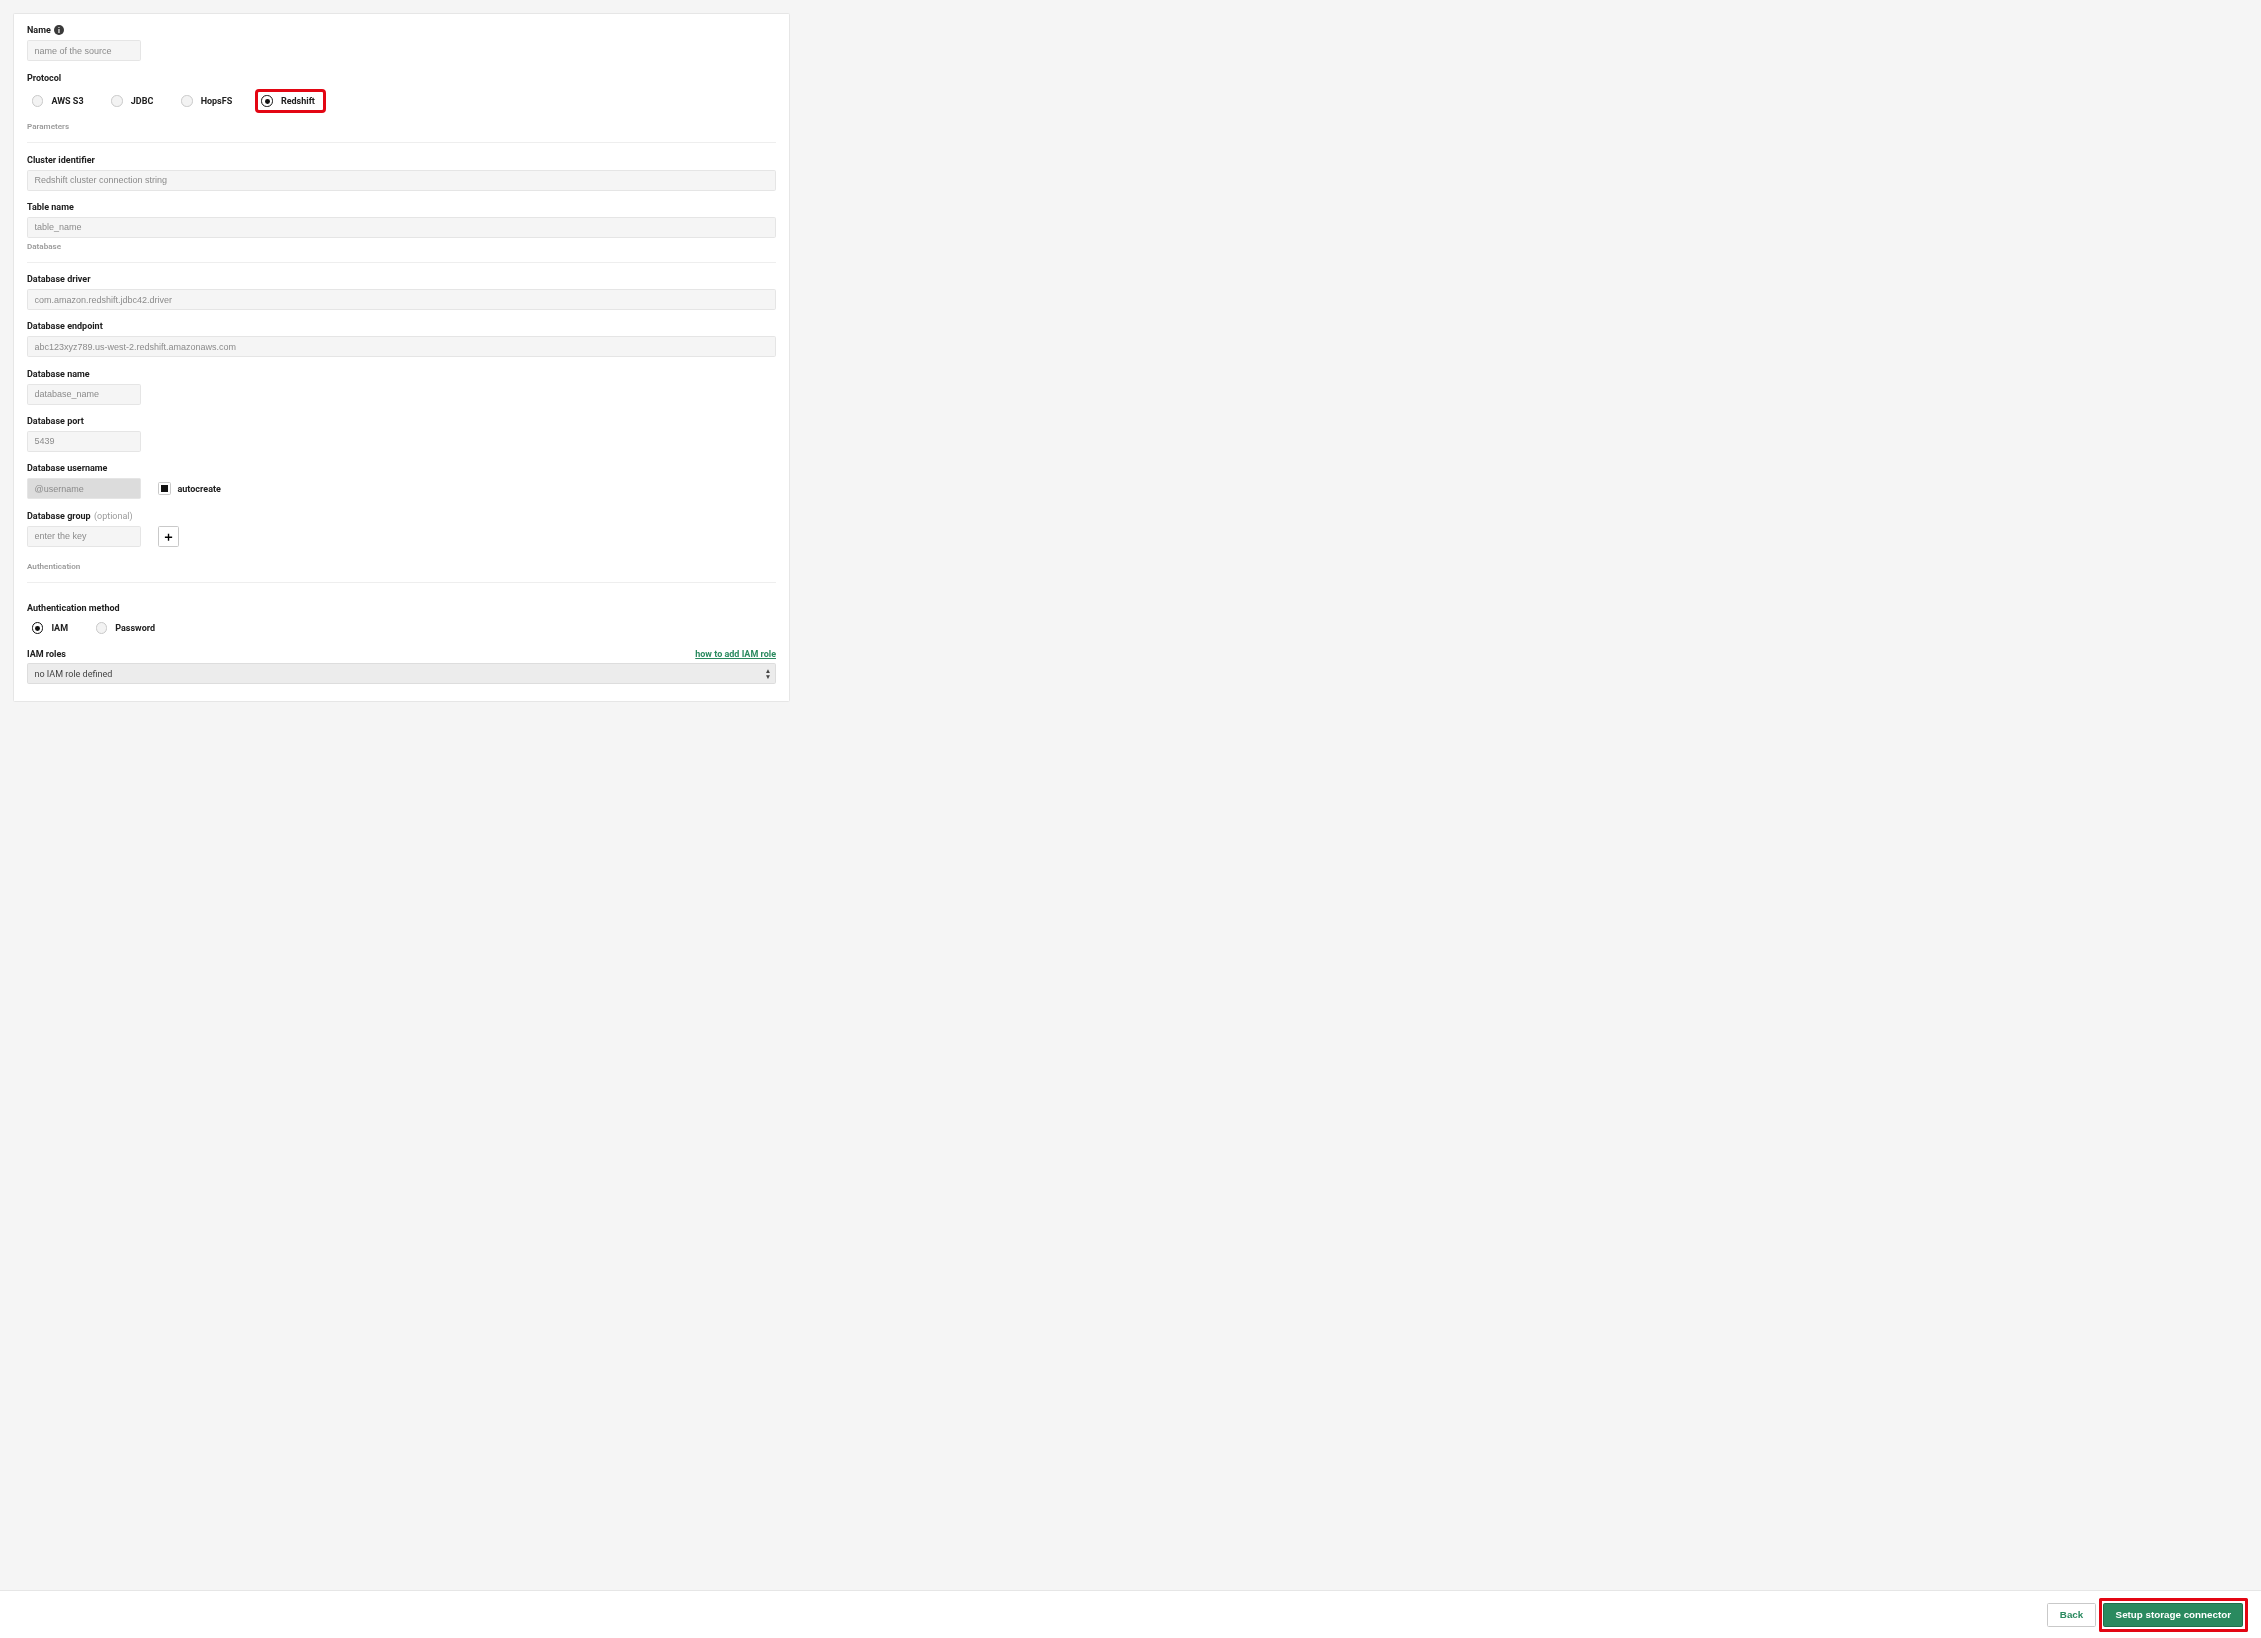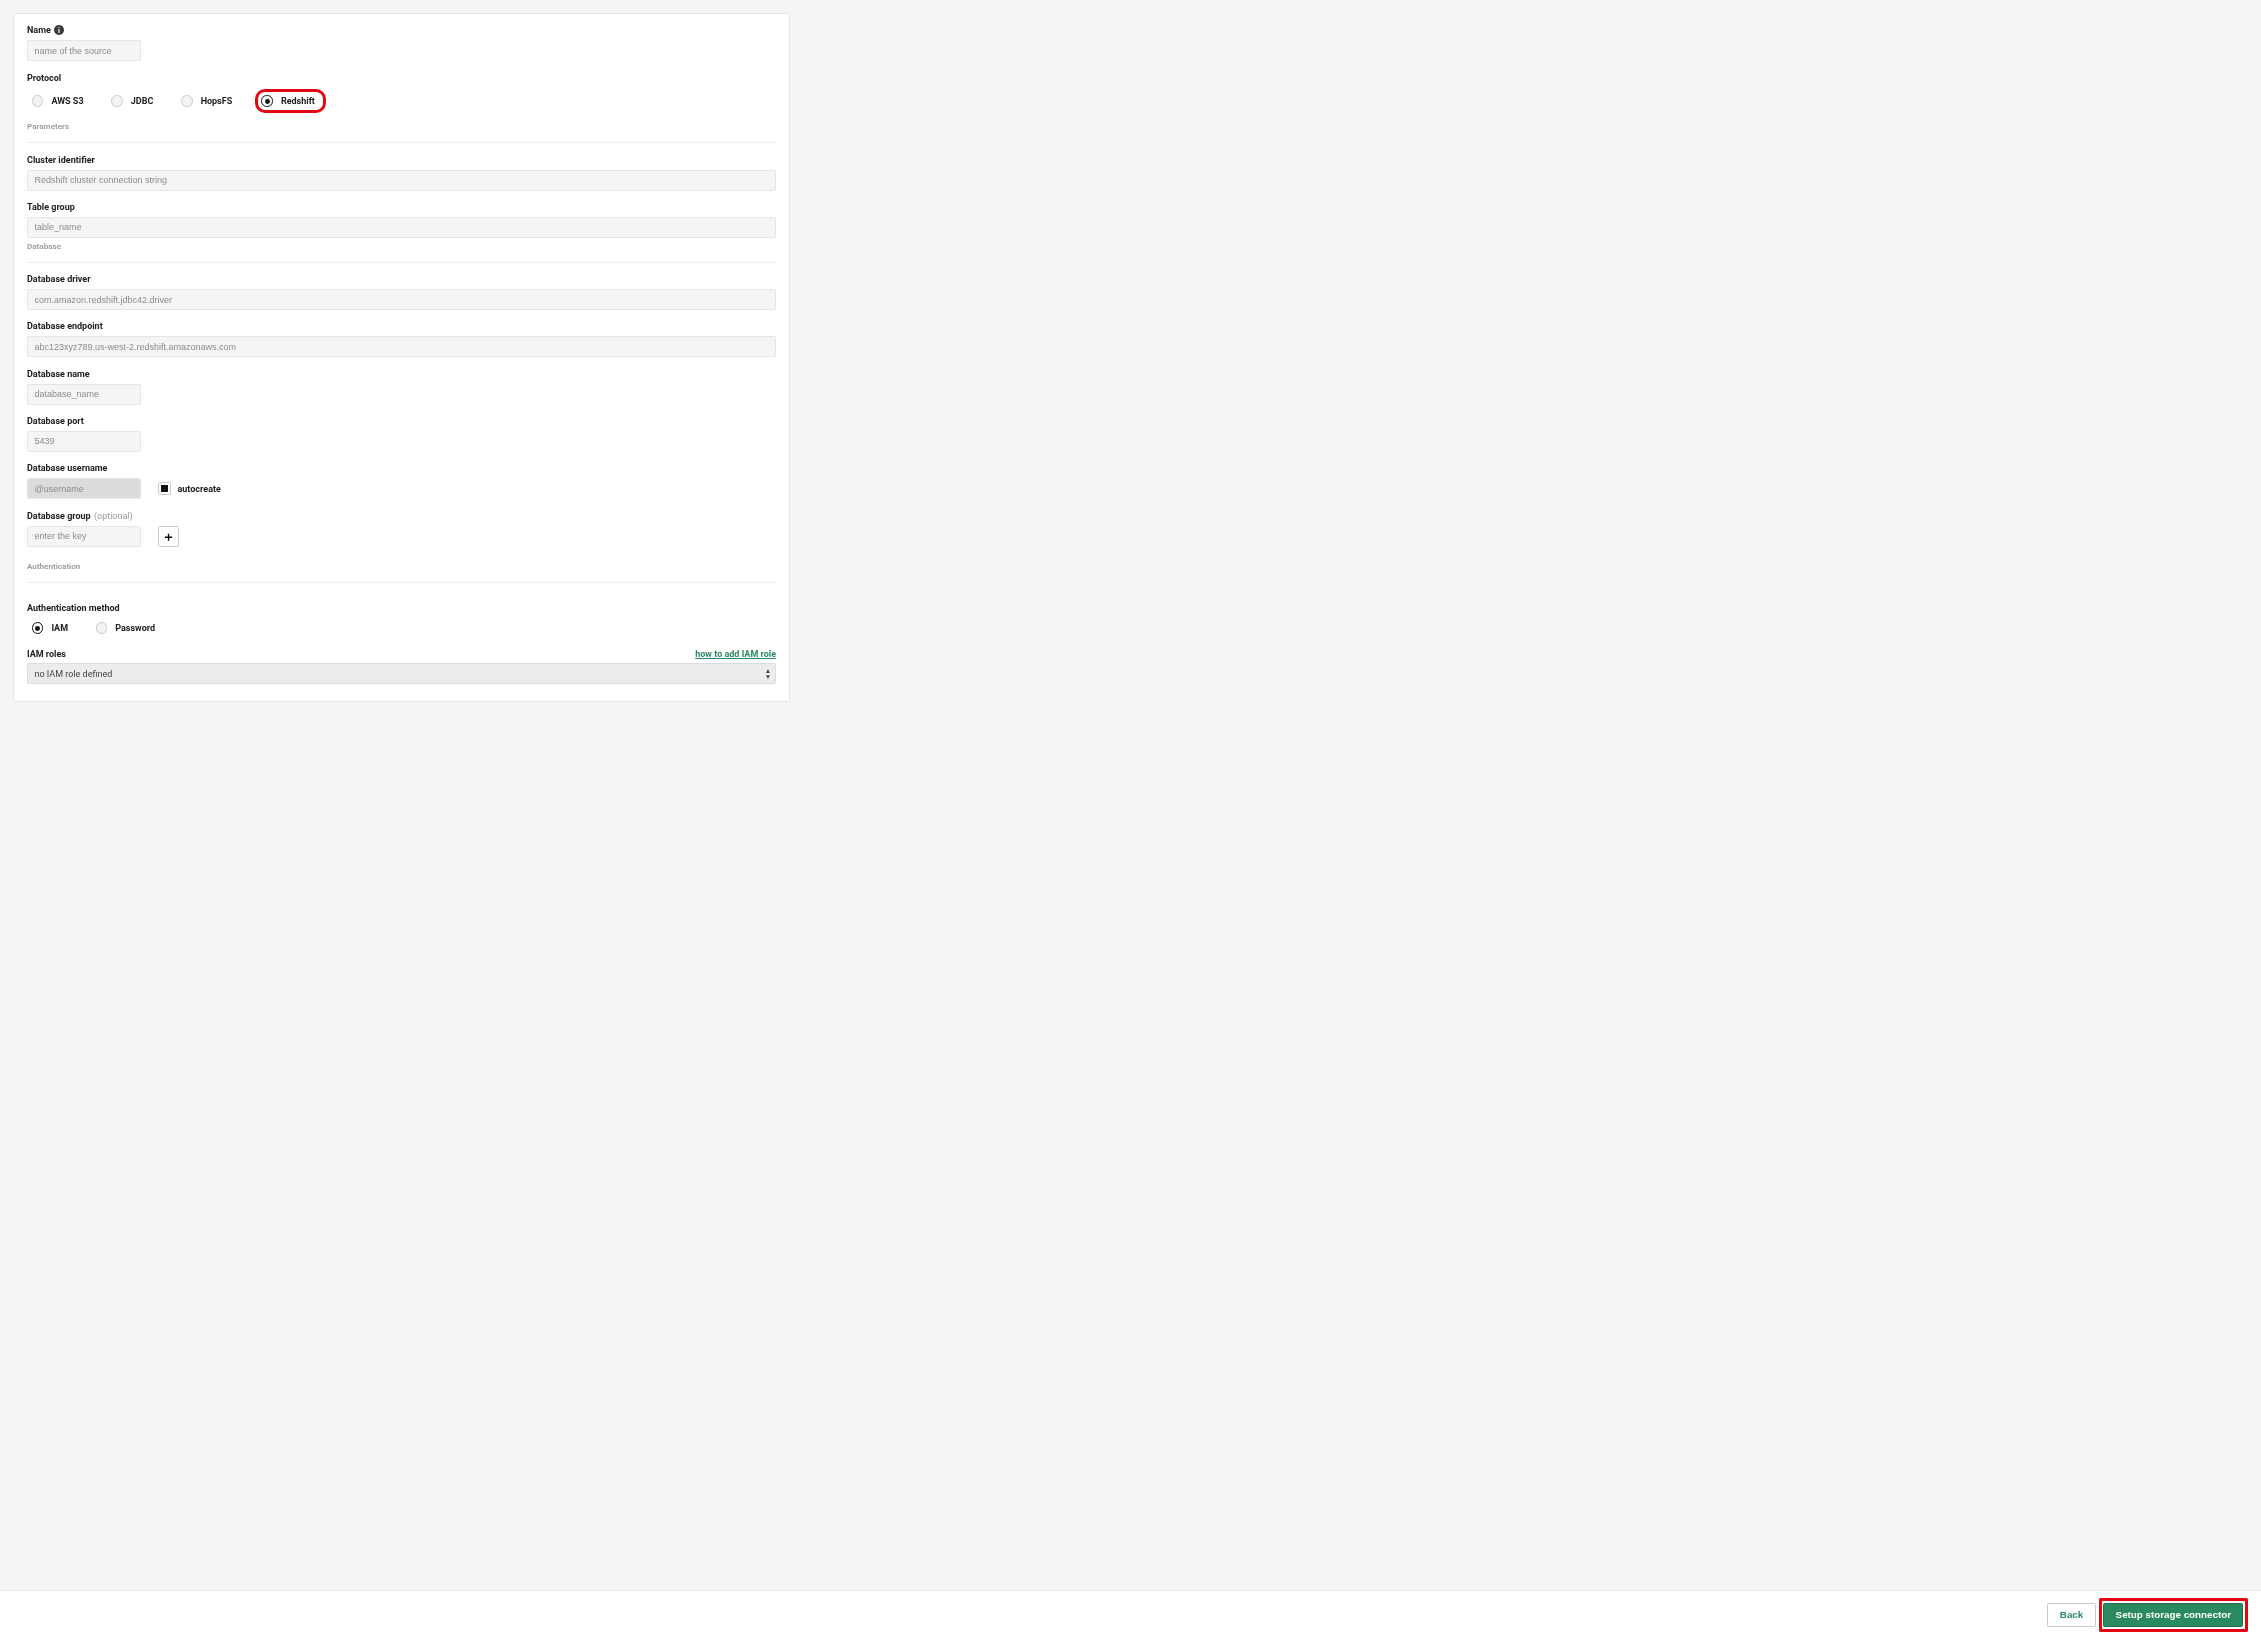--- a/index.html
+++ b/index.html
@@ -100,21 +100,21 @@
   }
   .radio-circle.checked {
     border-color: #111; background: #fff;
   }
   .radio-circle.checked::after {
     content: ""; width: 4.9px; height: 4.9px; border-radius: 50%; background: #111;
   }
   .highlight-red {
     border: 3.3px solid #e30613;
     padding: 3.3px 8.1px 3.3px 3.3px;
-    border-radius: 10px;
+    border-radius: 4px;
   }
   .input-small { width: 114px; }
   .row-inline {
     display: flex; align-items: center; gap: 17px;
   }
   .chk-wrap {
     display: inline-flex; align-items: center; gap: 6.5px; font-size: 9px; font-weight: 700;
   }
   .chk {
     width: 13px; height: 13px; border: 0.8px solid #c9c9c9; border-radius: 1.6px; background: #fff;
@@ -202,21 +202,21 @@
       </div>
 
       <div class="section-sep">Parameters</div>
 
       <div class="block">
         <div class="label">Cluster identifier</div>
         <input class="text-input" placeholder="Redshift cluster connection string" style="">
       </div>
 
       <div class="block">
-        <div class="label">Table group</div>
+        <div class="label">Table name</div>
         <input class="text-input" placeholder="table_name" style="">
       </div>
 
       <div class="section-sep" style="margin-top:3px">Database</div>
 
       <div class="block">
         <div class="label">Database driver</div>
         <input class="text-input" placeholder="com.amazon.redshift.jdbc42.driver" style="">
       </div>
 

